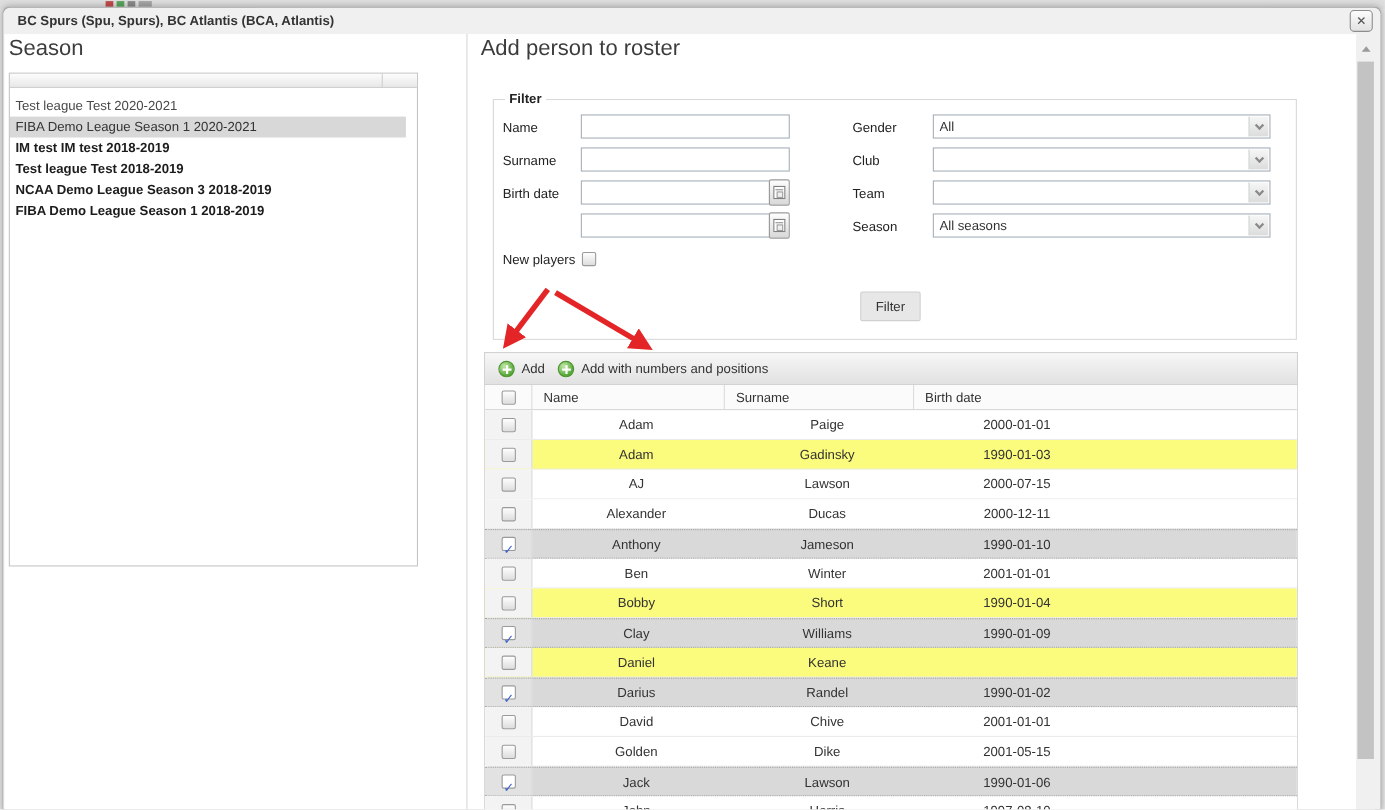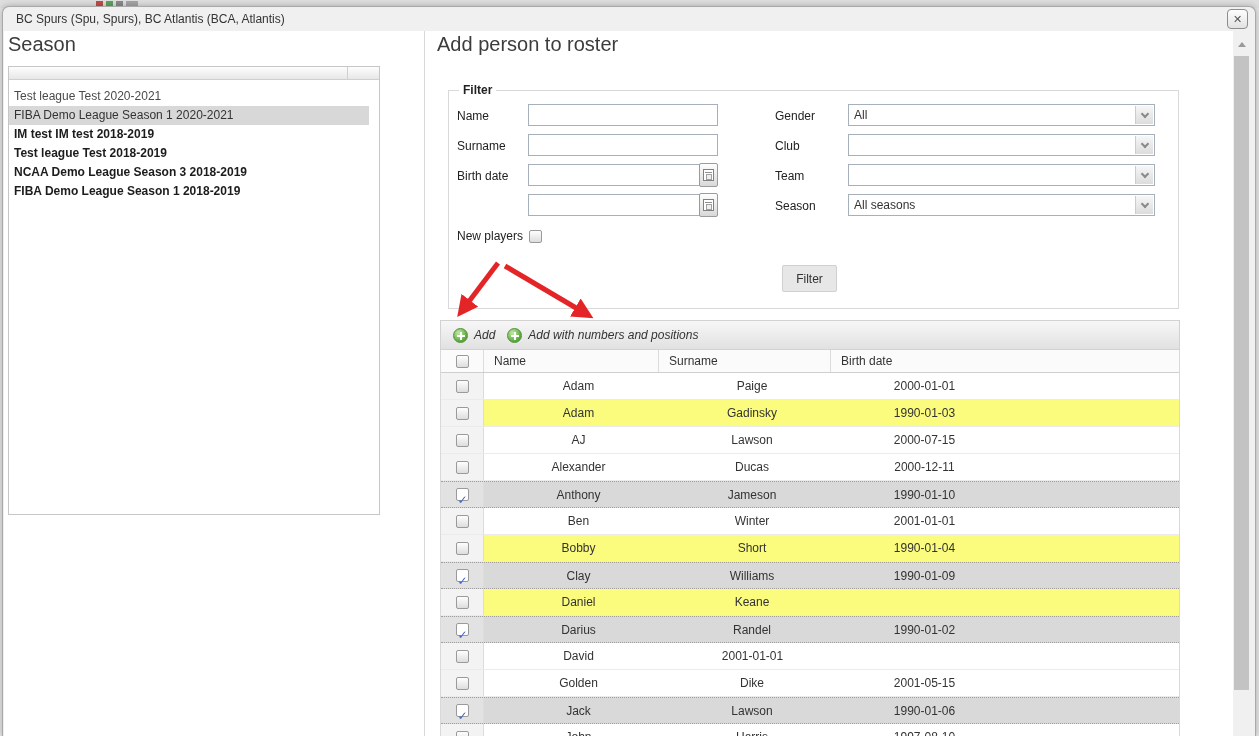--- a/index.html
+++ b/index.html
@@ -10,21 +10,21 @@
 
   
   .bg-strip { left:0; top:0; width:1259px; height:8px; background:#dedede; }
   .bg-strip .dot { position:absolute; top:1px; height:5px; width:7px; }
 
   
   .dialog-frame { left:2px; top:6px; width:1254px; height:730px; background:#f0f0f0;
     border:1px solid #a9a9a9; border-bottom:none; border-radius:7px 7px 0 0;
     box-shadow:0 0 6px rgba(0,0,0,.25); }
 
-  .titlebar-text { left:16px; top:12px; font-size:12px; font-weight:normal; color:#333; white-space:nowrap; }
+  .titlebar-text { left:16px; top:12px; font-size:12px; font-weight:bold; color:#333; white-space:nowrap; }
   .close-btn { left:1227px; top:9px; width:21px; height:20px; border:1px solid #8d8d8d; border-radius:4px;
     background:linear-gradient(#fdfdfd,#e2e2e2); font-size:11px; font-weight:bold; color:#555;
     display:flex; align-items:center; justify-content:center; cursor:default; }
 
   
   .content-bg { left:4px; top:31px; width:1229px; height:705px; background:#fff; }
 
   
   .pane-heading { font-size:20px; color:#3c3c3c; white-space:nowrap; }
   .season-heading { left:8px; top:33px; }
@@ -79,21 +79,21 @@
   .filter-btn { left:782px; top:265px; width:55px; height:27px; background:#e7e7e7; border:1px solid #d0d0d0;
     border-radius:2px; font-size:12px; color:#333; font-family:inherit; display:flex; align-items:center; justify-content:center; }
 
   
   .arrows { left:430px; top:252px; color:var(--red,#e42527); pointer-events:none; }
   .arrows line { stroke:currentColor; stroke-width:5; }
   .ah { fill:var(--red,#e42527); }
 
   
   .toolbar { left:440px; top:320px; width:740px; height:30px; background:linear-gradient(#f7f7f7,#e1e1e1);
-    border:1px solid #d2d2d2; display:flex; align-items:center;font-style:italic; }
+    border:1px solid #d2d2d2; display:flex; align-items:center; }
   .tb-btn { display:flex; align-items:center; gap:6px; margin-left:12px; font-size:12px; color:#333; }
   .plus-icon { width:15px; height:15px; border-radius:50%;
     background:radial-gradient(circle at 35% 30%, #c3e8a8, var(--green,#57a839) 70%);
     border:1px solid #4d9330; position:relative; }
   .plus-icon::after { content:""; position:absolute; left:6px; top:3px; width:2px; height:8px; background:#fff; }
   .plus-icon::before { content:""; position:absolute; left:3px; top:6px; width:8px; height:2px; background:#fff; }
 
   
   .grid { left:440px; top:350px; width:740px; height:386px; overflow:hidden;
     border-left:1px solid #d9d9d9; border-right:1px solid #d9d9d9; background:#fff; }
@@ -342,20 +342,21 @@
         <div class="cell c-name">Darius</div>
         <div class="cell c-surname">Randel</div>
         <div class="cell c-birth">1990-01-02</div>
         <div class="cell c-license"></div>
       </div>
       <div class="grid-row">
         <div class="cell c-cb">
           <span class="checkbox"></span>
         </div>
         <div class="cell c-name">David</div>
+        <div class="cell c-surname">Chive</div>
         <div class="cell c-birth">2001-01-01</div>
         <div class="cell c-license"></div>
       </div>
       <div class="grid-row">
         <div class="cell c-cb">
           <span class="checkbox"></span>
         </div>
         <div class="cell c-name">Golden</div>
         <div class="cell c-surname">Dike</div>
         <div class="cell c-birth">2001-05-15</div>

